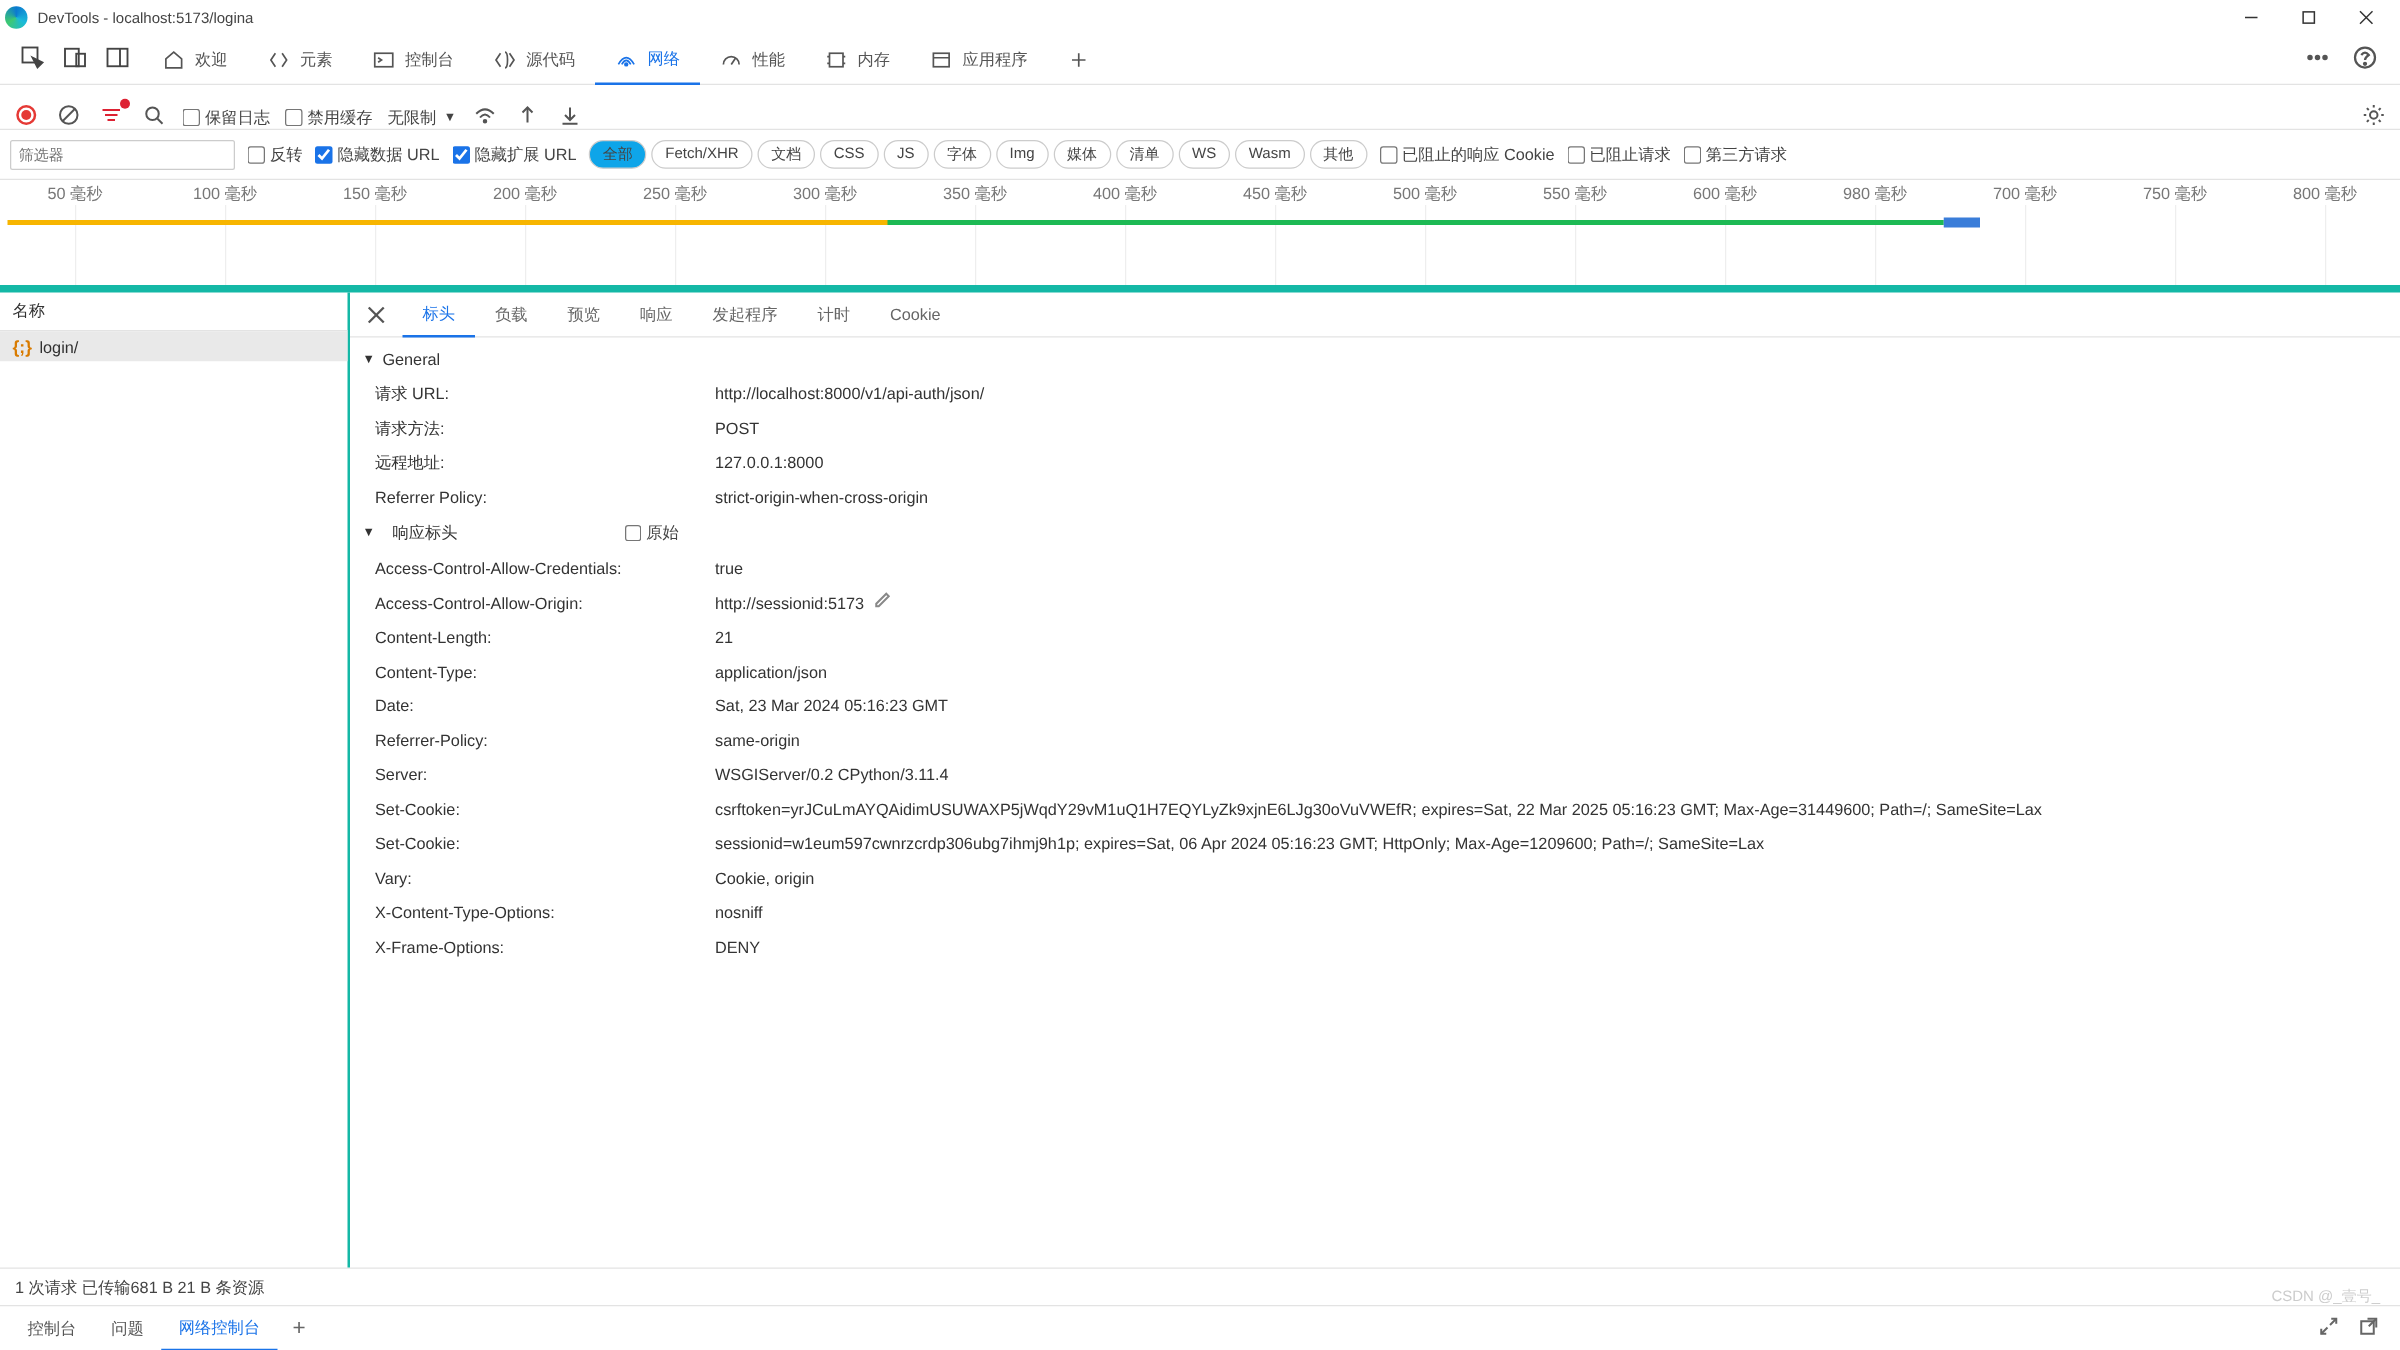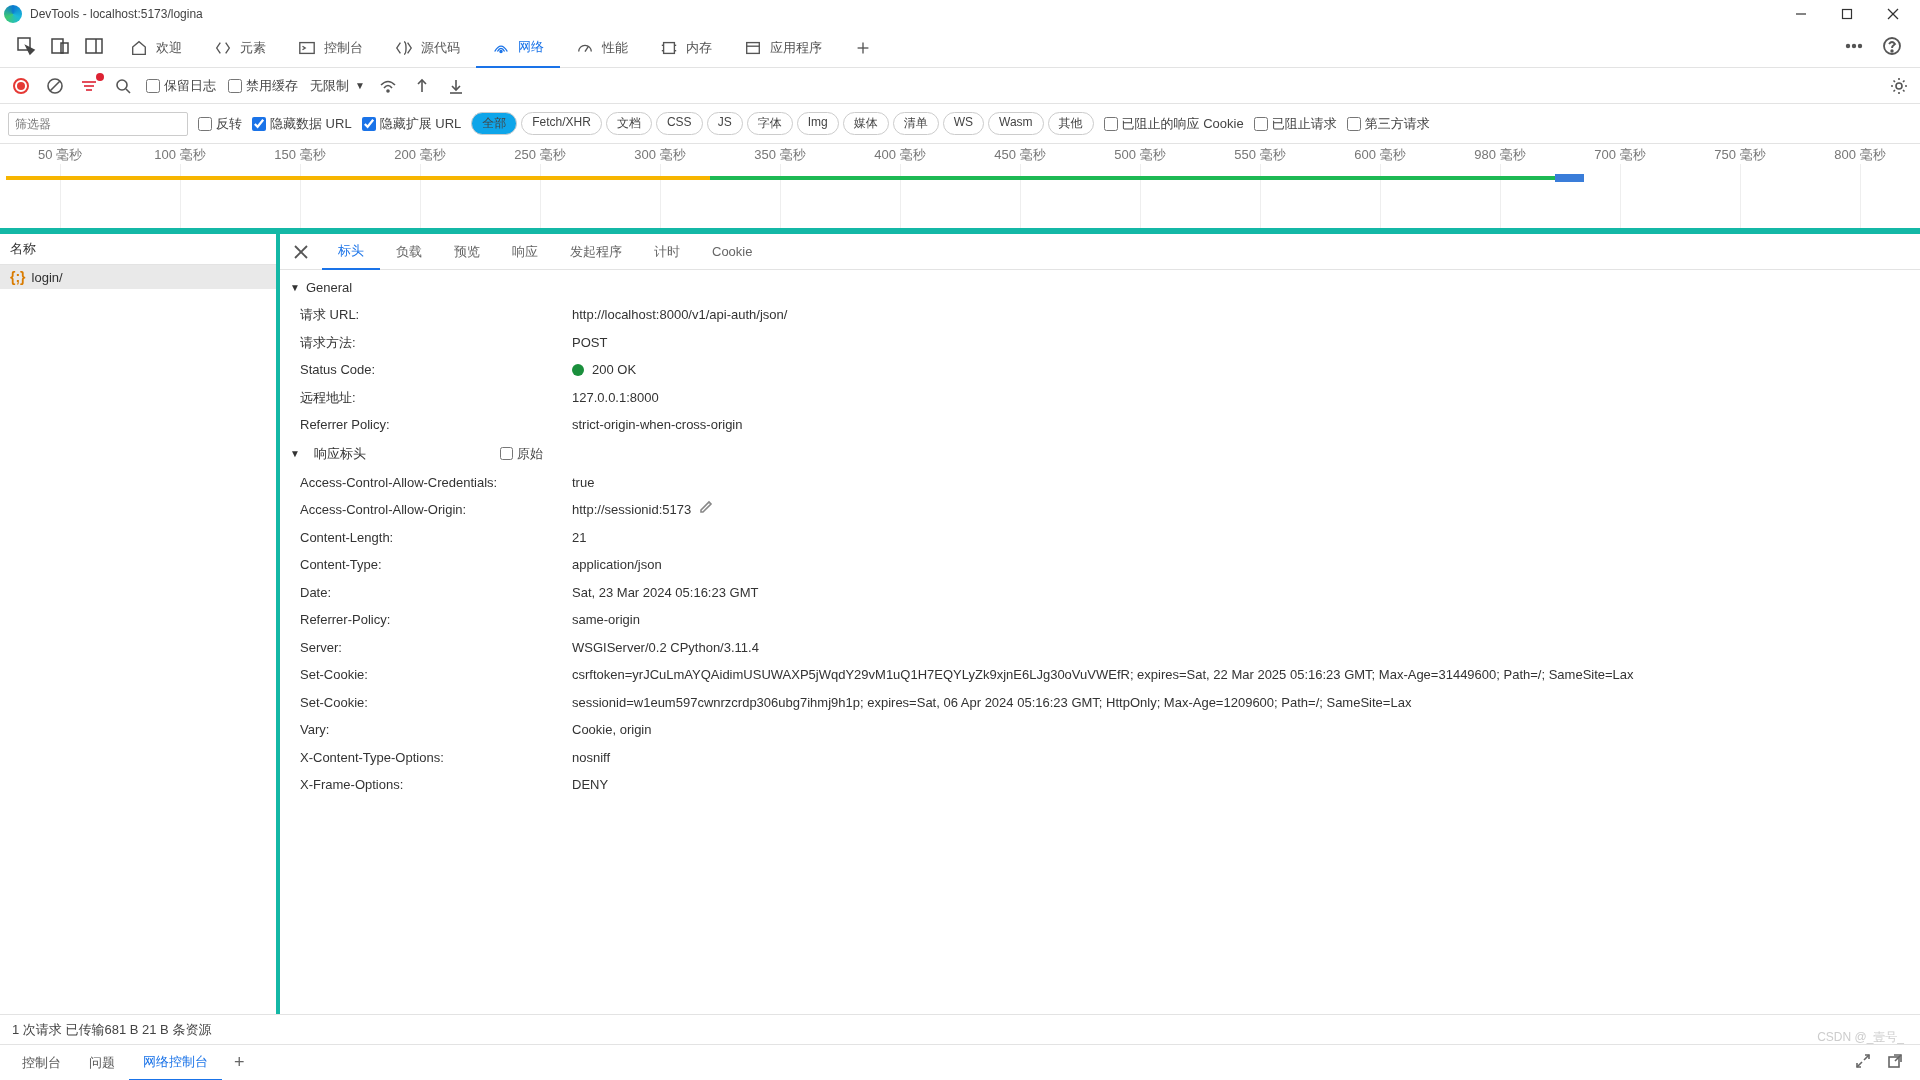--- a/index.html
+++ b/index.html
@@ -15,21 +15,21 @@
 .tabbar .dockicons { display: flex; gap: 14px; padding: 0 10px; }
 .tabbar .dockicons svg { width: 20px; height: 20px; stroke: #444; stroke-width: 1.5; fill: none; }
 .tab { display: flex; align-items: center; gap: 8px; padding: 0 16px; height: 40px; color: #555; cursor: default; }
 .tab svg { width: 18px; height: 18px; stroke: #555; stroke-width: 1.5; fill: none; }
 .tab.active { color: #1a73e8; border-bottom: 2px solid #1a73e8; }
 .tab.active svg { stroke: #1a73e8; }
 .tabbar .spacer { flex: 1; }
 .tabbar .right svg { width: 20px; height: 20px; stroke: #555; stroke-width: 1.8; fill: none; }
 .tabbar .right { display:flex; gap:18px; padding-right:12px; align-items:center; }
 
-.toolbar { height: 36px; display: flex; align-items: center; gap: 12px; padding: 0 10px; border-bottom: 1px solid #e3e3e3; }
+.toolbar { height: 36px; display: flex; align-items: flex-end; gap: 12px; padding: 0 10px; border-bottom: 1px solid #e3e3e3; }
 .toolbar .iconbtn { width: 22px; height: 22px; display: flex; align-items: center; justify-content: center; }
 .toolbar .rec { border: 2px solid #e53935; border-radius: 50%; width: 16px; height: 16px; display:flex; align-items:center; justify-content:center; }
 .toolbar .rec::after{ content:""; width:8px; height:8px; background:#e53935; border-radius:50%; }
 .toolbar svg { width: 18px; height: 18px; stroke: #555; stroke-width: 1.6; fill: none; }
 .toolbar .cfg { position: relative; }
 .toolbar .cfg svg{ stroke:#d23; }
 .toolbar .cfg .badge{ position:absolute; top:-2px; right:-4px; width:8px; height:8px; background:#d23; border-radius:50%; font-size:0; }
 .chk { display: flex; align-items: center; gap: 4px; color: #444; }
 .chk input { width: 14px; height: 14px; }
 .sel { display:flex; align-items:center; gap:6px; color:#444; }
@@ -47,21 +47,21 @@
 .timeline { height: 90px; border-bottom: 6px solid #14b8a6; position: relative; font-size: 11px; color: #777; padding-left: 16px; }
 .timeline .ticks { position: absolute; top: 0; left: 0; right: 0; height: 20px; }
 .timeline .tick { position: absolute; top: 2px; transform: translateX(-50%); }
 .timeline .bar-y { position:absolute; top:32px; left:6px; width:37%; height:4px; background:#f7b500; }
 .timeline .bar-g { position:absolute; top:32px; left:37%; width:44%; height:4px; background:#1db954; }
 .timeline .bar-b { position:absolute; top:30px; left:81%; width:1.5%; height:8px; background:#3a7dd9; }
 .timeline .grid { position:absolute; top:20px; left:0; right:0; bottom:0; }
 .timeline .grid .v { position:absolute; top:0; bottom:0; width:1px; background:#eee; }
 
 .mainrow { display:flex; height: calc(1080px - 28px - 40px - 36px - 40px - 90px - 30px - 36px); }
-.reqlist { width: 280px; border-right:4px solid #14b8a6; display:flex; flex-direction:column; }
+.reqlist { width: 280px; border-right:2px solid #14b8a6; display:flex; flex-direction:column; }
 .reqlist .hdr { padding: 6px 10px; font-size: 13px; border-bottom:1px solid #e3e3e3; color:#333; }
 .reqlist .item { display:flex; align-items:center; gap:6px; padding:4px 10px; background:#e9e9e9; }
 .reqlist .item .ico { color:#d97b00; font-weight:bold; font-size:14px; }
 
 .detail { flex:1; display:flex; flex-direction:column; overflow:hidden; }
 .detail .dtabs { display:flex; align-items:center; gap:0; height:36px; border-bottom:1px solid #e3e3e3; padding:0 8px; }
 .detail .dtabs .close { width:26px; height:26px; display:flex; align-items:center; justify-content:center; margin-right:8px; }
 .detail .dtabs .close svg{ width:14px; height:14px; stroke:#555; stroke-width:1.8; }
 .detail .dtab { padding: 0 16px; height:36px; display:flex; align-items:center; color:#666; }
 .detail .dtab.active { color:#1a73e8; border-bottom:2px solid #1a73e8; }
@@ -387,27 +387,20 @@
         </div>
       <div class="kv">
           <span class="k">请求 URL:</span>
           <span class="v">http://localhost:8000/v1/api-auth/json/</span>
         </div>
       <div class="kv">
           <span class="k">请求方法:</span>
           <span class="v">POST</span>
         </div>
       <div class="kv">
-          <span class="k">Status Code:</span>
-          <span class="v">
-            <span class="dot"></span>
-            <span>200 OK</span>
-          </span>
-        </div>
-      <div class="kv">
           <span class="k">远程地址:</span>
           <span class="v">127.0.0.1:8000</span>
         </div>
       <div class="kv">
           <span class="k">Referrer Policy:</span>
           <span class="v">strict-origin-when-cross-origin</span>
         </div>
 
       <div class="section-hdr sub">
           <span class="tri">▼</span>

